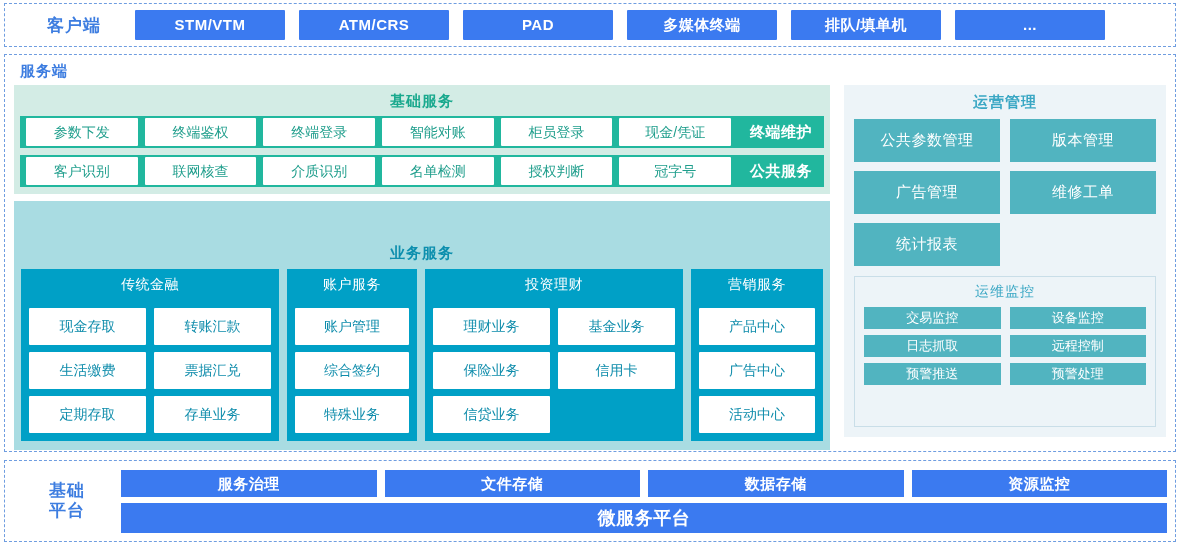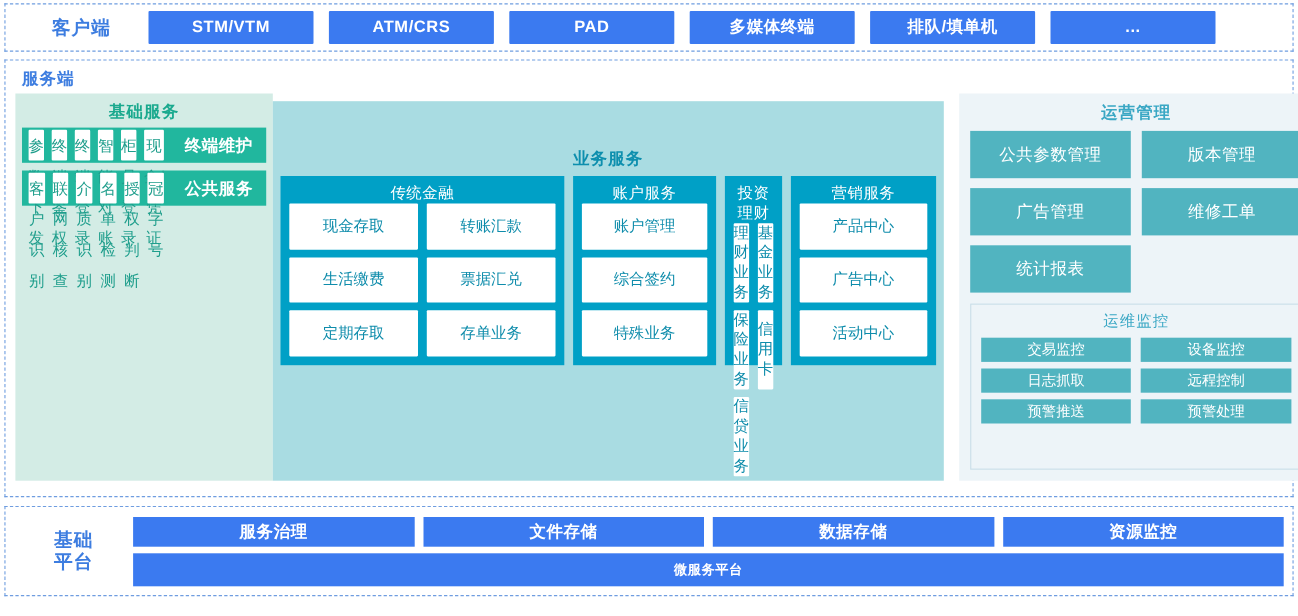--- a/index.html
+++ b/index.html
@@ -57,21 +57,21 @@
   .server-title {
     color: #3d7de0;
     font-weight: bold;
     font-size: 15px;
     letter-spacing: 1px;
     margin: 1px 0 4px 6px;
   }
   .server-cols { display: flex; gap: 14px; height: 352px; }
 
   
-  .left-col { flex: 1 1 auto; display: flex; flex-direction: row; border-radius: 24px; }
+  .left-col { flex: 1 1 auto; display: flex; flex-direction: column; border-radius: 24px; }
 
   .basic-services {
     background: #d3ece5;
     padding: 4px 6px 7px 6px;
   }
   .sec-title-green {
     text-align: center;
     color: #1aa98e;
     font-weight: bold;
     font-size: 15px;
@@ -130,21 +130,21 @@
     flex-direction: column;
   }
   .biz-card.w2 { flex: 0 0 258px; }
   .biz-card.w2b { flex: 0 0 130px; }
   .biz-card.w2c { flex: 1 1 auto; }
   .biz-card.w2d { flex: 0 0 132px; }
   .biz-card-title {
     text-align: center;
     color: #ffffff;
     font-size: 14px;
-    padding: 3px 0 0 0;
+    padding: 3px 0 14px 0;
     letter-spacing: 0.5px;
   }
   .biz-grid { display: grid; gap: 7px 8px; flex: 1 1 auto; }
   .biz-grid.two { grid-template-columns: 1fr 1fr; }
   .biz-grid.one { grid-template-columns: 1fr; }
   .biz-chip {
     background: #ffffff;
     color: #0e8cab;
     font-size: 14px;
     display: flex;
@@ -241,21 +241,21 @@
     height: 27px;
     line-height: 27px;
     text-align: center;
     flex: 1 1 0;
     letter-spacing: 0.5px;
   }
   .platform-wide {
     background: #3b7af0;
     color: #ffffff;
     font-weight: bold;
-    font-size: 12px;
+    font-size: 18px;
     height: 30px;
     line-height: 30px;
     text-align: center;
     letter-spacing: 0.5px;
   }
 </style>
 </head>
 <body>
 
 <div class="page">

